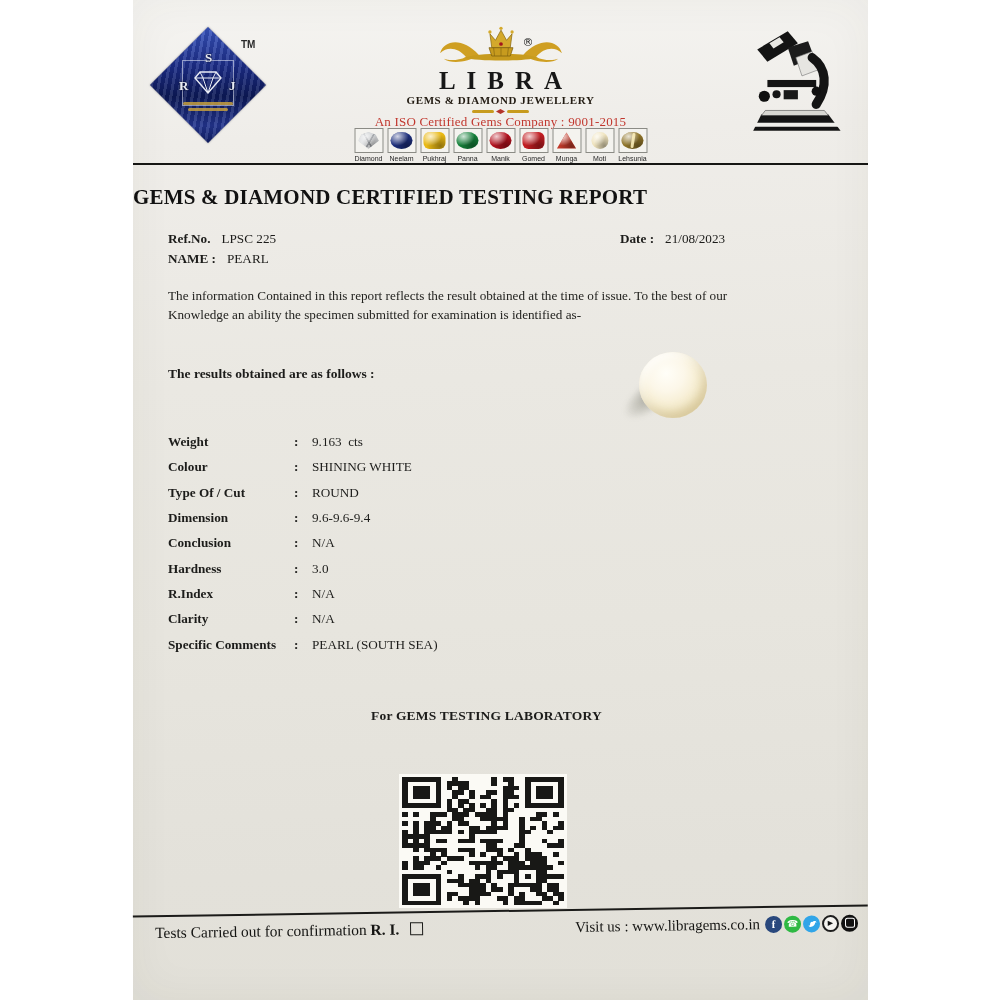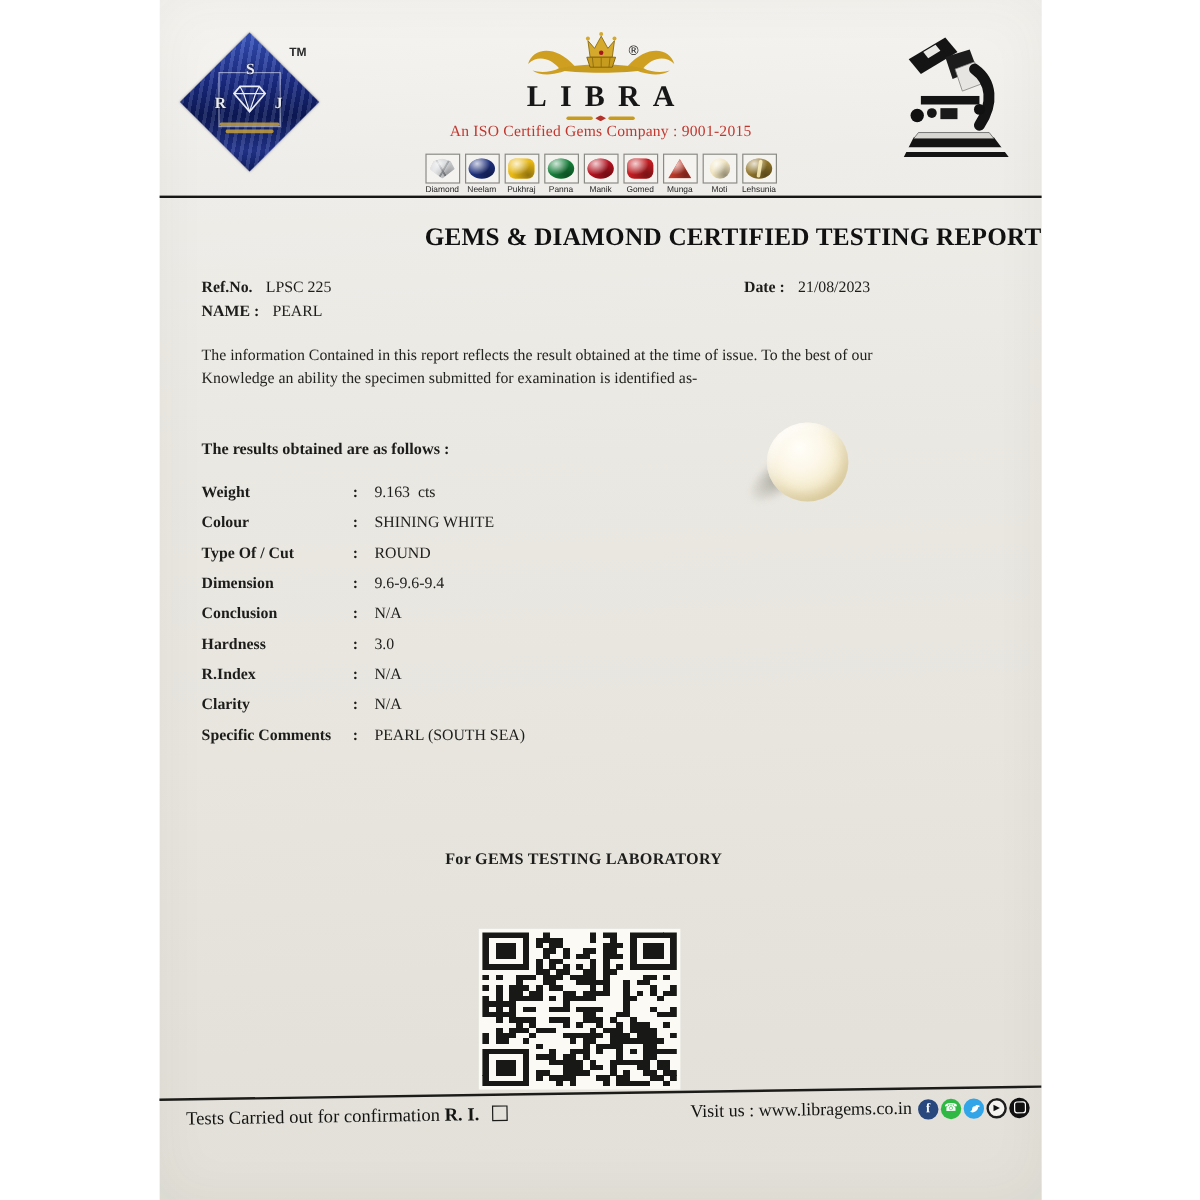--- a/index.html
+++ b/index.html
@@ -52,37 +52,37 @@
            background:linear-gradient(60deg,transparent 42%,rgba(95,100,108,.55) 44% 48%,transparent 50%),
                       linear-gradient(-60deg,transparent 42%,rgba(95,100,108,.5) 44% 48%,transparent 50%),
                       linear-gradient(0deg,rgba(255,255,255,.65),rgba(160,165,170,.4));}
   .band::before{content:'';position:absolute;top:1px;bottom:1px;left:46%;width:3px;
            background:rgba(255,242,190,.85);transform:rotate(9deg);border-radius:2px;z-index:2;}
   .gem-label{font:7px "Liberation Sans",sans-serif;color:#262626;margin-top:2px;line-height:7px;}
   
   .micro{position:absolute;left:610px;top:22px;width:122px;height:120px;}
   
   .rule-top{position:absolute;left:0;right:0;top:163px;height:2px;background:#161614;}
-  .title{position:absolute;left:0;right:0;top:171px;text-align:right;font-weight:bold;
+  .title{position:absolute;left:0;right:0;top:171px;text-align:left;font-weight:bold;
          font-size:21px;letter-spacing:.2px;color:#111;}
   
   .metaRow{position:absolute;font-size:13.2px;}
   .ref{left:35px;top:231px;} .date{left:487px;top:231px;} .nameRow{left:35px;top:251px;}
   .mlabel{font-weight:bold;} .mvalue{margin-left:11px;}
   .disc{position:absolute;left:35px;top:286px;width:640px;font-size:13.2px;line-height:19px;color:#22221f;}
   .results-head{position:absolute;left:35px;top:366px;font-weight:bold;font-size:13.5px;}
   
   .pearl-wrap{position:absolute;left:498px;top:350px;width:84px;height:82px;}
   .pearl-shadow{position:absolute;left:-13px;top:31px;width:66px;height:30px;transform:rotate(-38deg);
          background:radial-gradient(closest-side,rgba(104,104,90,.55),rgba(104,104,90,0));filter:blur(2px);}
   .pearl{position:absolute;left:8px;top:2px;width:68px;height:66px;border-radius:50%;
          background:radial-gradient(circle at 40% 32%,#fffef8 0%,#fcf7e9 30%,#f5ecce 58%,#ecdfb4 80%,#e0cf9d 100%);
          box-shadow:inset -4px -6px 10px rgba(190,170,120,.45),inset 3px 4px 8px rgba(255,255,255,.8);}
   
-  .results{position:absolute;left:35px;top:402px;}
+  .results{position:absolute;left:35px;top:434px;}
   .rrow{display:grid;grid-template-columns:126px 18px auto;height:25.35px;font-size:13.2px;align-items:start;}
   .rlabel{font-weight:bold;} .rcolon{font-weight:bold;} .rvalue{white-space:pre;color:#1d1d1b;}
   
   .signature{position:absolute;left:238px;top:708px;font-weight:bold;font-size:13.5px;letter-spacing:.2px;}
   .qr{position:absolute;left:266px;top:774px;width:168px;height:134px;background:#fbfaf5;
       padding:3px;box-sizing:border-box;}
   .qr svg{display:block;width:100%;height:100%;}
   
   .footer{position:absolute;left:0;right:0;top:910px;transform:rotate(-0.85deg);}
   .footer-line{height:2px;background:#1b1b19;}
@@ -133,20 +133,21 @@
         <path d="M70,30 L68,15 L74,22 L80,11 L86,22 L92,15 L90,30 Z" fill="#d4a92c" stroke="#8a6a10" stroke-width="0.8"></path>
         <circle cx="68" cy="13" r="1.8" fill="#d4a92c"></circle>
           <circle cx="80" cy="9" r="1.8" fill="#d4a92c"></circle>
           <circle cx="92" cy="13" r="1.8" fill="#d4a92c"></circle>
         <path d="M67,30 L93,30 L90,39 L70,39 Z" fill="#c79b1e" stroke="#7a5c0d" stroke-width="0.8"></path>
         <path d="M72,30 L73,39 M80,30 L80,39 M88,30 L87,39" stroke="#8a6a10" stroke-width="0.8"></path>
         <circle cx="80" cy="26" r="2" fill="#a4151c"></circle>
       </svg>
       <span class="reg">®</span>
       <div class="libra-name">LIBRA</div>
+      <div class="libra-tag">GEMS &amp; DIAMOND JEWELLERY</div>
       <div class="orn">
         <span class="orn-bar"></span>
           <span class="orn-mid"></span>
           <span class="orn-bar"></span>
       </div>
       <div class="iso-line">An ISO Certified Gems Company : 9001-2015</div>
     </div>
 
     <div class="micro">
       <svg viewBox="0 0 120 116" width="122" height="120">

